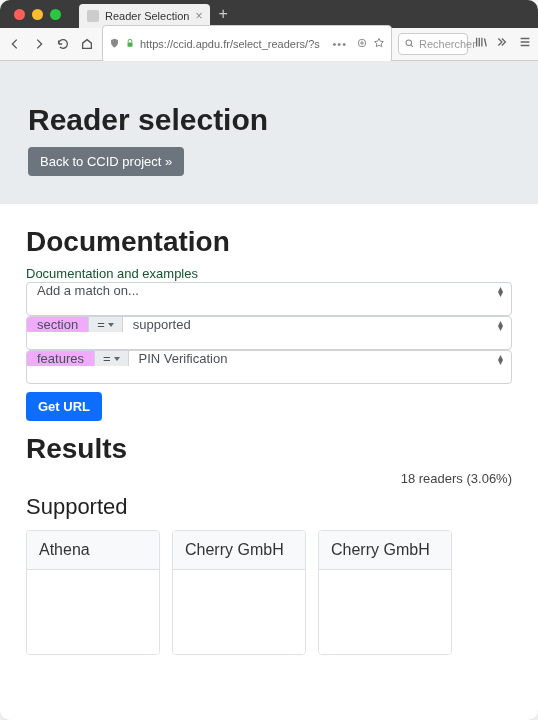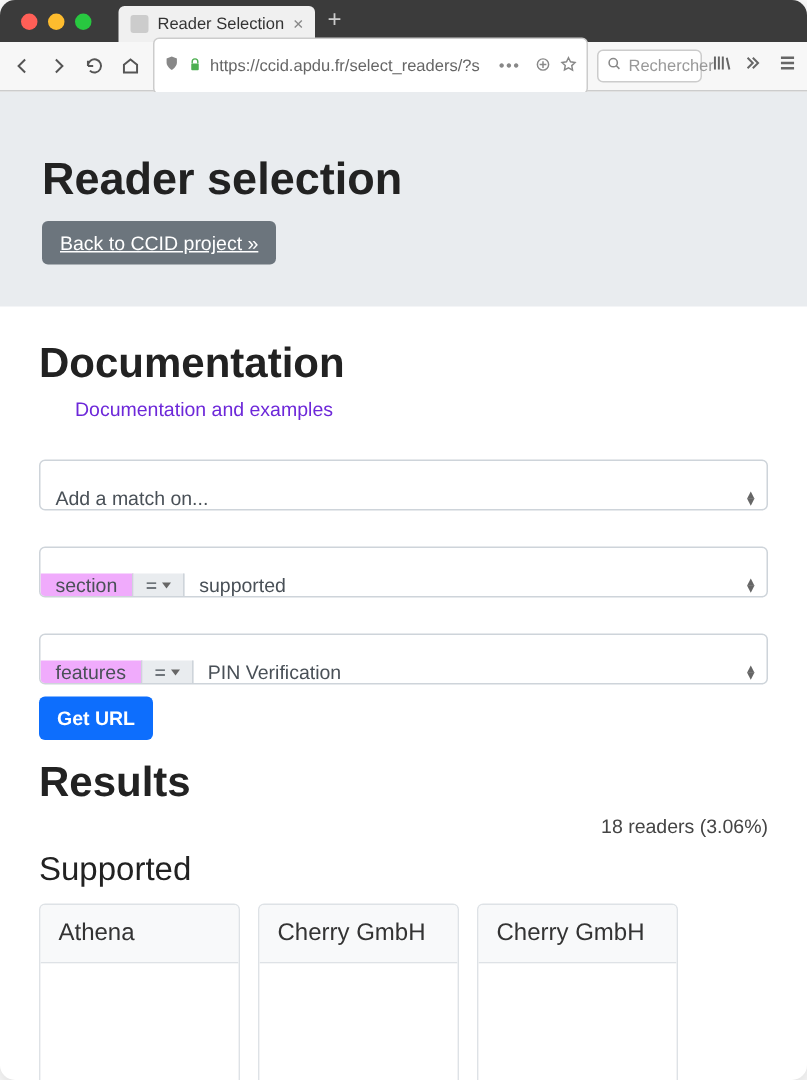--- a/index.html
+++ b/index.html
@@ -126,47 +126,45 @@
   margin-bottom: 18px;
 }
 .btn-back {
   background: #6c757d;
   color: #fff;
   border: none;
   padding: 7px 12px;
   font-size: 13px;
   border-radius: 4px;
   cursor: pointer;
-  text-decoration: underline;
 }
 
 .content {
   padding: 22px 26px;
 }
 .content h2 {
   font-size: 28px;
   font-weight: 600;
   color: #222;
   margin-bottom: 6px;
 }
 .doc-link {
-  color: #6d28d9;
+  color: #14532d;
   font-size: 13px;
   text-decoration: none;
   cursor: pointer;
-  margin-left: 24px;
 }
 .filters-title { margin-top: 20px; font-size: 26px; }
 
 .filter-row {
   display: flex;
-  align-items: flex-end;
+  align-items: flex-start;
   border: 1px solid #ced4da;
   border-radius: 4px;
-  margin-top: 24px;
+  margin-top: 0;
   height: 34px;
   font-size: 13px;
   overflow: hidden;
 }
 .filter-prefix {
   background: #f0abfc;
   color: #495057;
   padding: 0 10px;
   display: flex;
   align-items: center;

